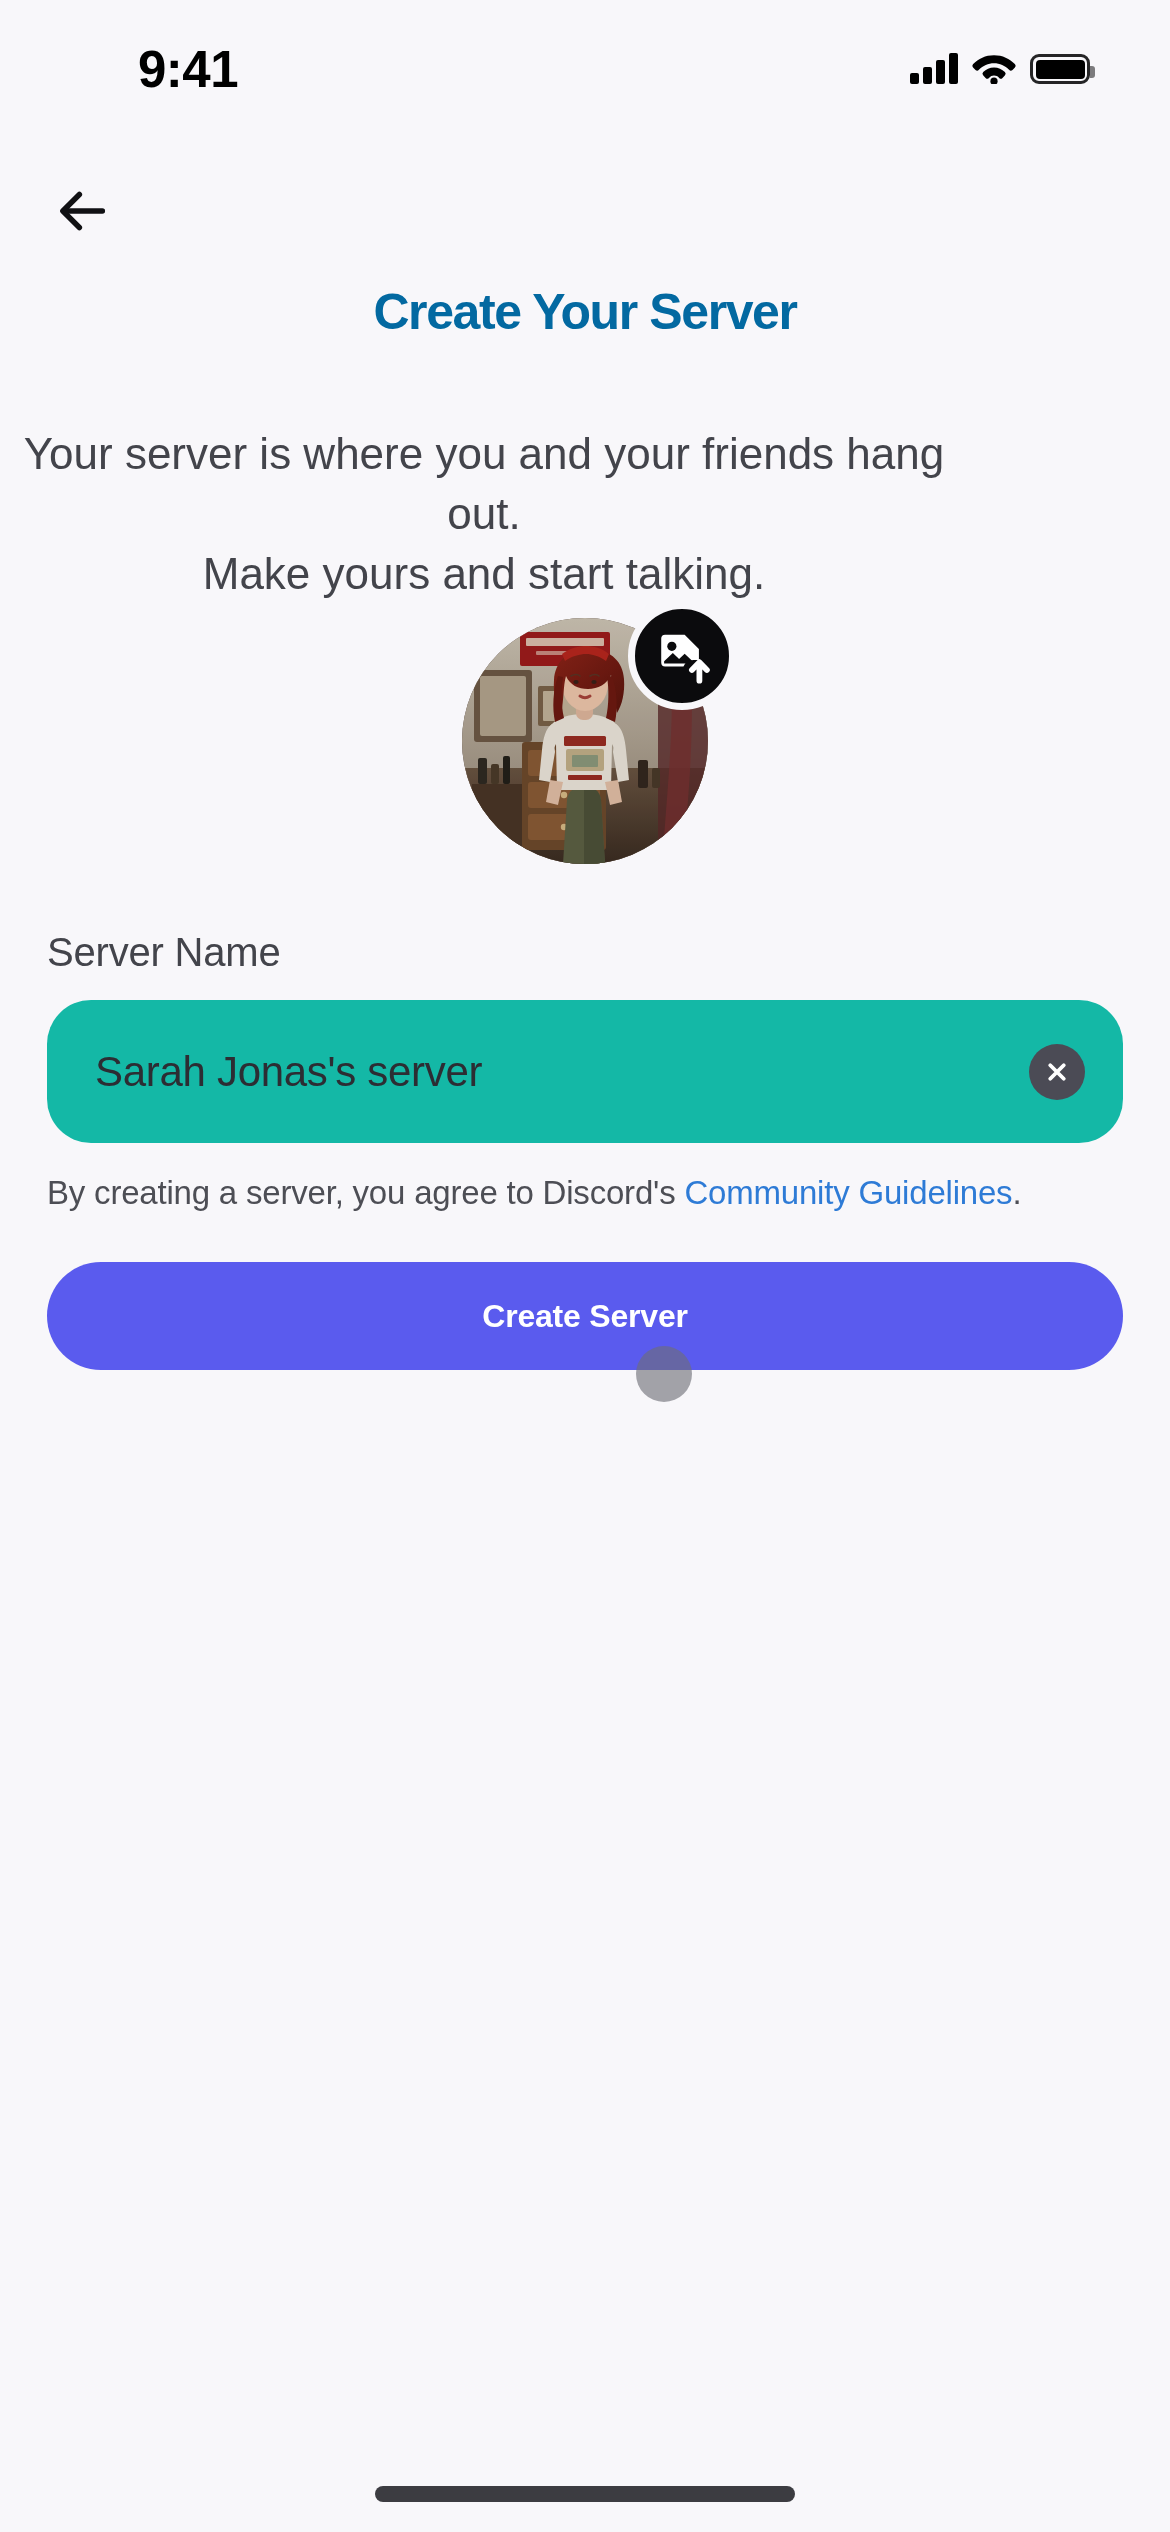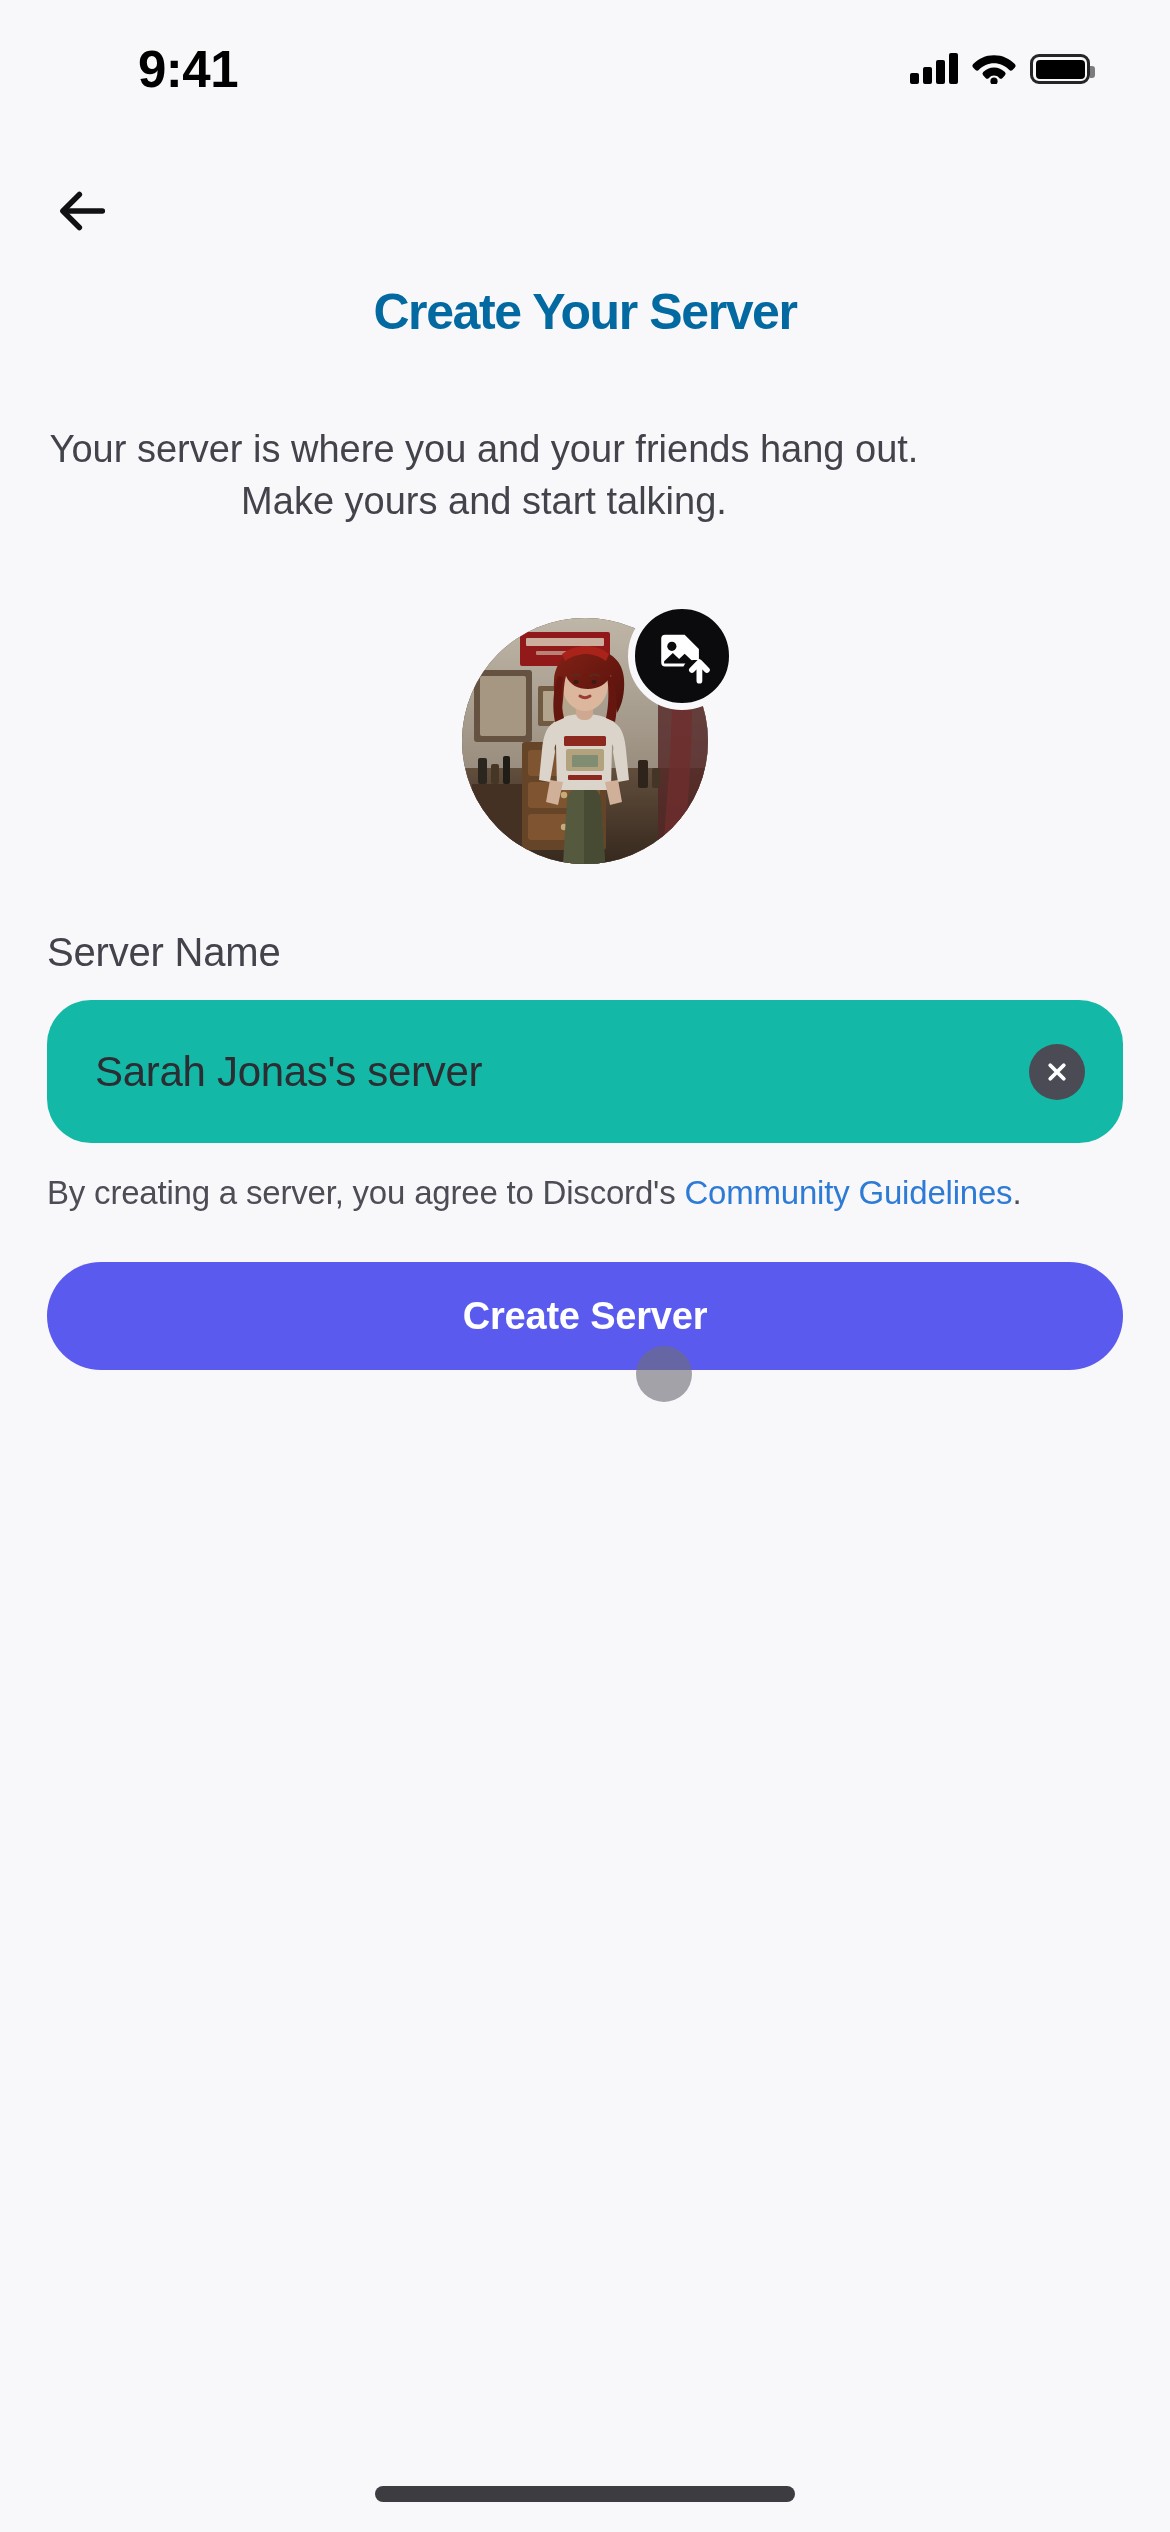--- a/index.html
+++ b/index.html
@@ -112,21 +112,21 @@
     letter-spacing: -1.4px;
     color: #0369a1;
     line-height: 1.1;
   }
   .page-subtitle {
     position: absolute;
     top: 424px;
     left: 0;
     width: 968px;
     text-align: center;
-    font-size: 38px;
+    font-size: 44px;
     font-weight: 400;
     color: #43444B;
     line-height: 1.36;
     white-space: pre-line;
   }
 
   
   .avatar-wrap {
     position: absolute;
     top: 618px;
@@ -223,21 +223,21 @@
     width: 1076px;
     height: 108px;
     background: #5A5BEE;
     border-radius: 54px;
     display: flex;
     align-items: center;
     justify-content: center;
     border: none;
   }
   .primary-btn-label {
-    font-size: 38px;
+    font-size: 32px;
     font-weight: 700;
     color: #FFFFFF;
     letter-spacing: -0.2px;
   }
 
   
   .touch-dot {
     position: absolute;
     left: 636px;
     top: 1346px;

